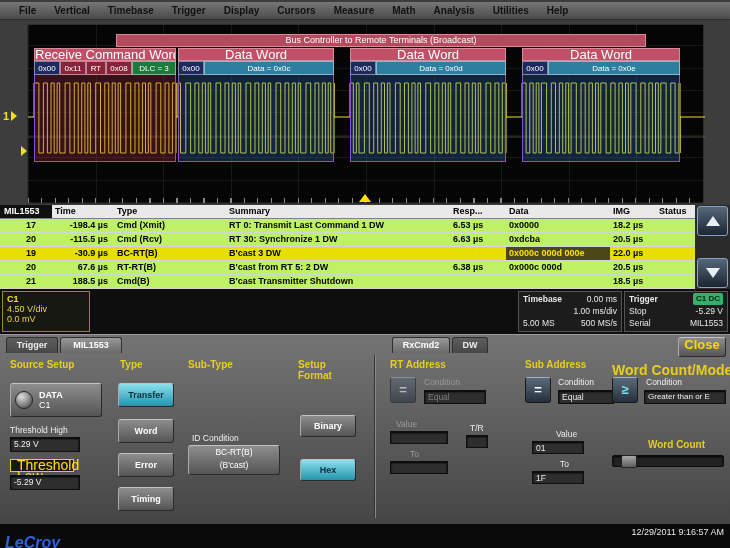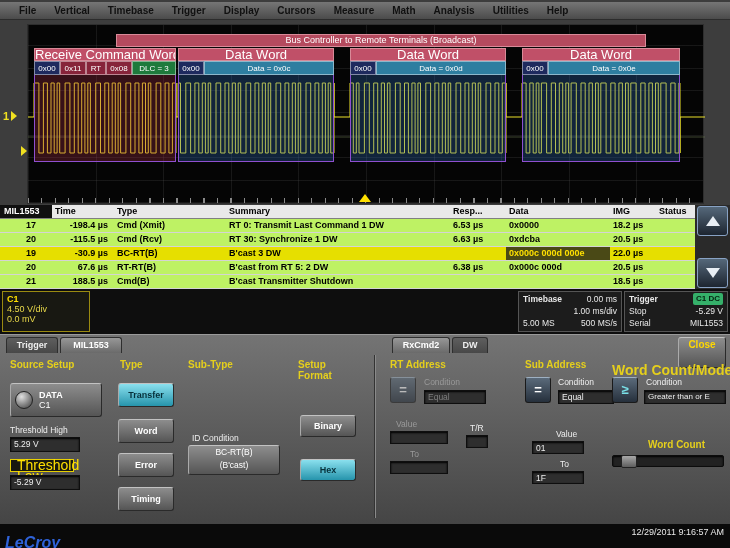--- a/index.html
+++ b/index.html
@@ -84,21 +84,21 @@
   .btn.cyan{background:linear-gradient(#8ae0ee,#2694ac);color:#06303a}
   .sunken{position:absolute;background:#2e2e2e;border:1px solid #0e0e0e;box-shadow:inset 0 1px 2px #000;color:#eee;font-size:8.5px;line-height:12px;padding:0 3px;overflow:hidden;white-space:nowrap}
   .sunken.dis{color:#7e7e7e}
   .opbtn{position:absolute;width:26px;height:26px;background:linear-gradient(#5a6a7a,#26303c);border:1px solid #1a1a1a;border-top-color:#9eb0c2;border-radius:3px;color:#fff;font-size:13px;font-weight:bold;text-align:center;line-height:24px;cursor:pointer}
   .opbtn.dis{opacity:.55}
   .opbtn.cy{color:#7ae0e8}
   #divider{position:absolute;left:374px;top:20px;bottom:6px;width:2px;background:#333;border-right:1px solid #8a8a8a}
   #knobctl{position:absolute;left:10px;top:48px;width:92px;height:34px;display:flex;align-items:center;padding-left:4px;text-align:left}
   .knob{width:18px;height:18px;border-radius:50%;background:radial-gradient(circle at 35% 30%,#e0e0e0,#7a7a7a 60%,#3c3c3c);border:1px solid #222;margin-right:6px}
   #tl-bar{position:absolute;left:10px;top:124px;width:64px;height:13px;background:#181810;border:1px solid #e8d000;color:#ffe000;font-size:14px;line-height:11px;padding-left:6px}
-  #closebtn{position:absolute;left:678px;top:2px;width:48px;height:31px;line-height:13px;color:#ffd800;font-size:10px}
+  #closebtn{position:absolute;left:678px;top:2px;width:48px;height:20px;line-height:13px;color:#ffd800;font-size:13px}
   .slider-track{position:absolute;left:612px;top:120px;width:112px;height:12px;background:#222;border:1px solid #0c0c0c;box-shadow:inset 0 1px 2px #000;border-radius:2px}
   .slider-thumb{position:absolute;left:8px;top:-1px;width:16px;height:13px;background:linear-gradient(#a8a8a8,#5e5e5e);border:1px solid #222;border-radius:2px;cursor:pointer}
 
   
   #bottomstrip{position:absolute;left:0;top:524px;width:730px;height:24px;background:#0a0a0a}
   #clock{position:absolute;right:6px;top:3px;color:#e8e8e8;font-size:9px}
   #brand{position:absolute;left:5px;top:10px;color:#2f62d8;font-size:16px;font-weight:bold;font-style:italic}
 </style>
 </head>
 <body>

